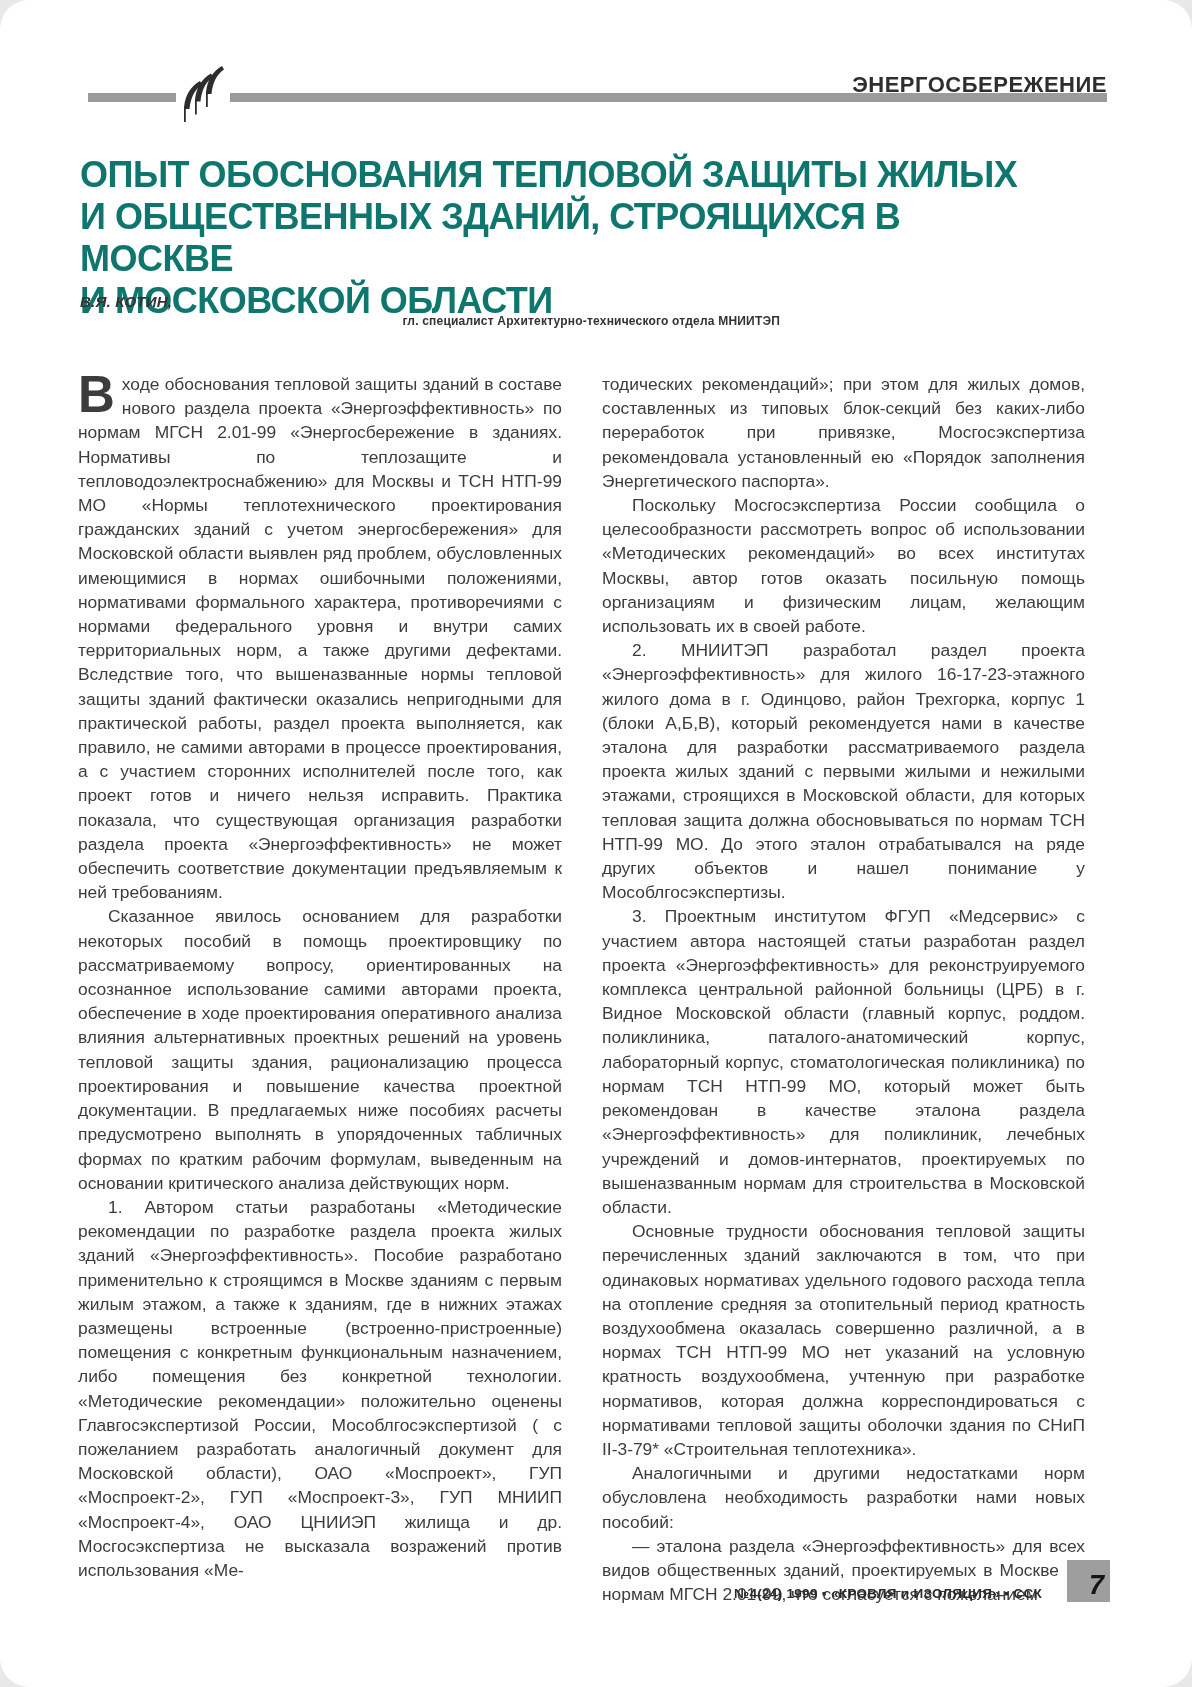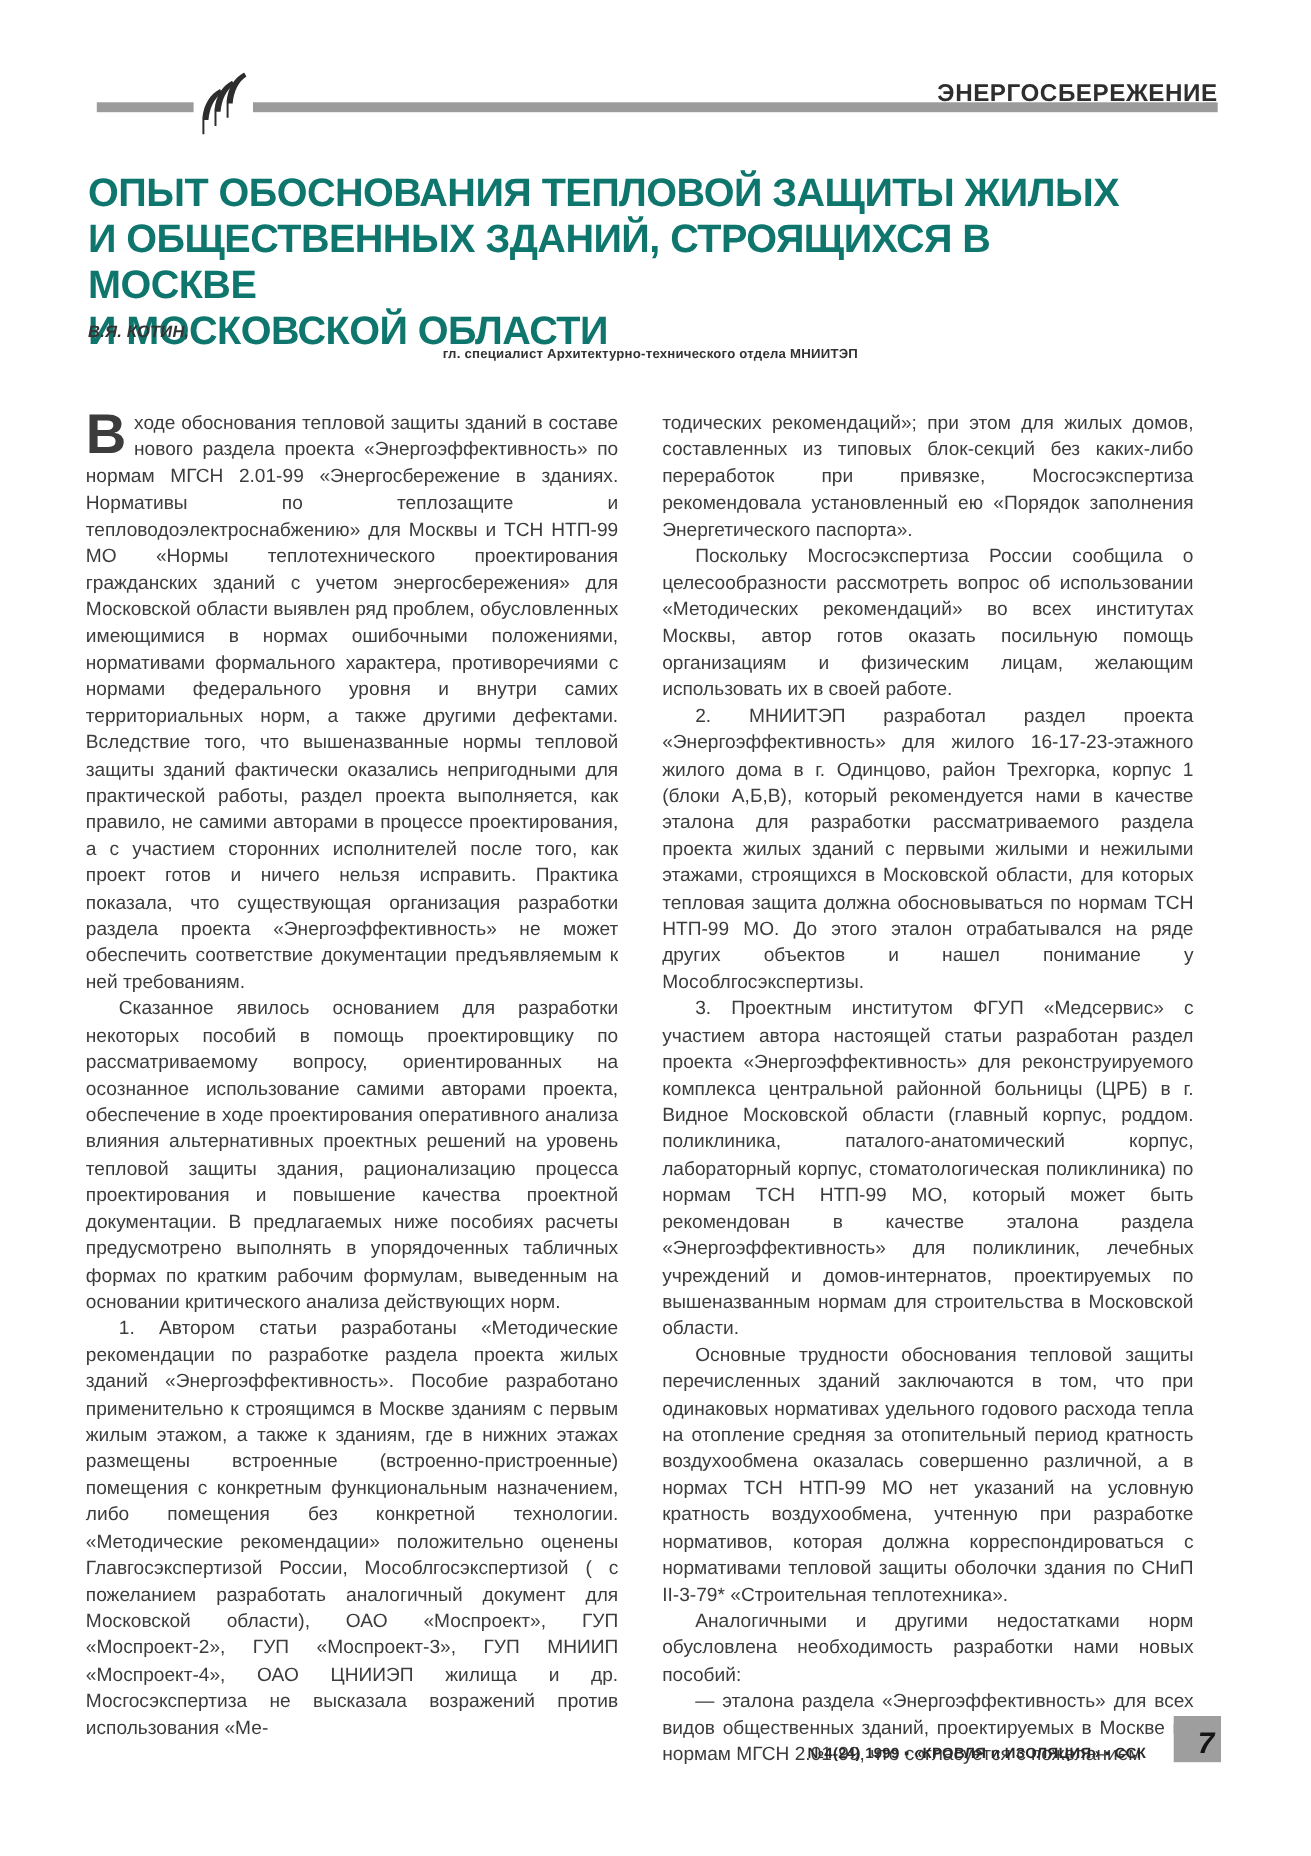--- a/index.html
+++ b/index.html
@@ -4,20 +4,21 @@
 <style>
   html,body{margin:0;padding:0;background:#e8e8e8;}
   .page{
     position:relative;
     width:1192px;height:1687px;
     margin:0 auto;
     background:#ffffff;
     overflow:hidden;
     font-family:"Liberation Sans", sans-serif;
     color:#3c3c3c;
+    border-radius:29px;
   }
   
   .rule{position:absolute;top:93px;height:9px;background:#9b9b9b;}
   .rule-left{left:88px;width:88px;}
   .rule-right{left:230px;width:877px;}
   .logo{position:absolute;left:181px;top:66px;}
   .section-label{
     position:absolute;top:72px;right:85px;
     font-size:22px;font-weight:bold;letter-spacing:0.5px;
     color:#2e2e2e;white-space:nowrap;

